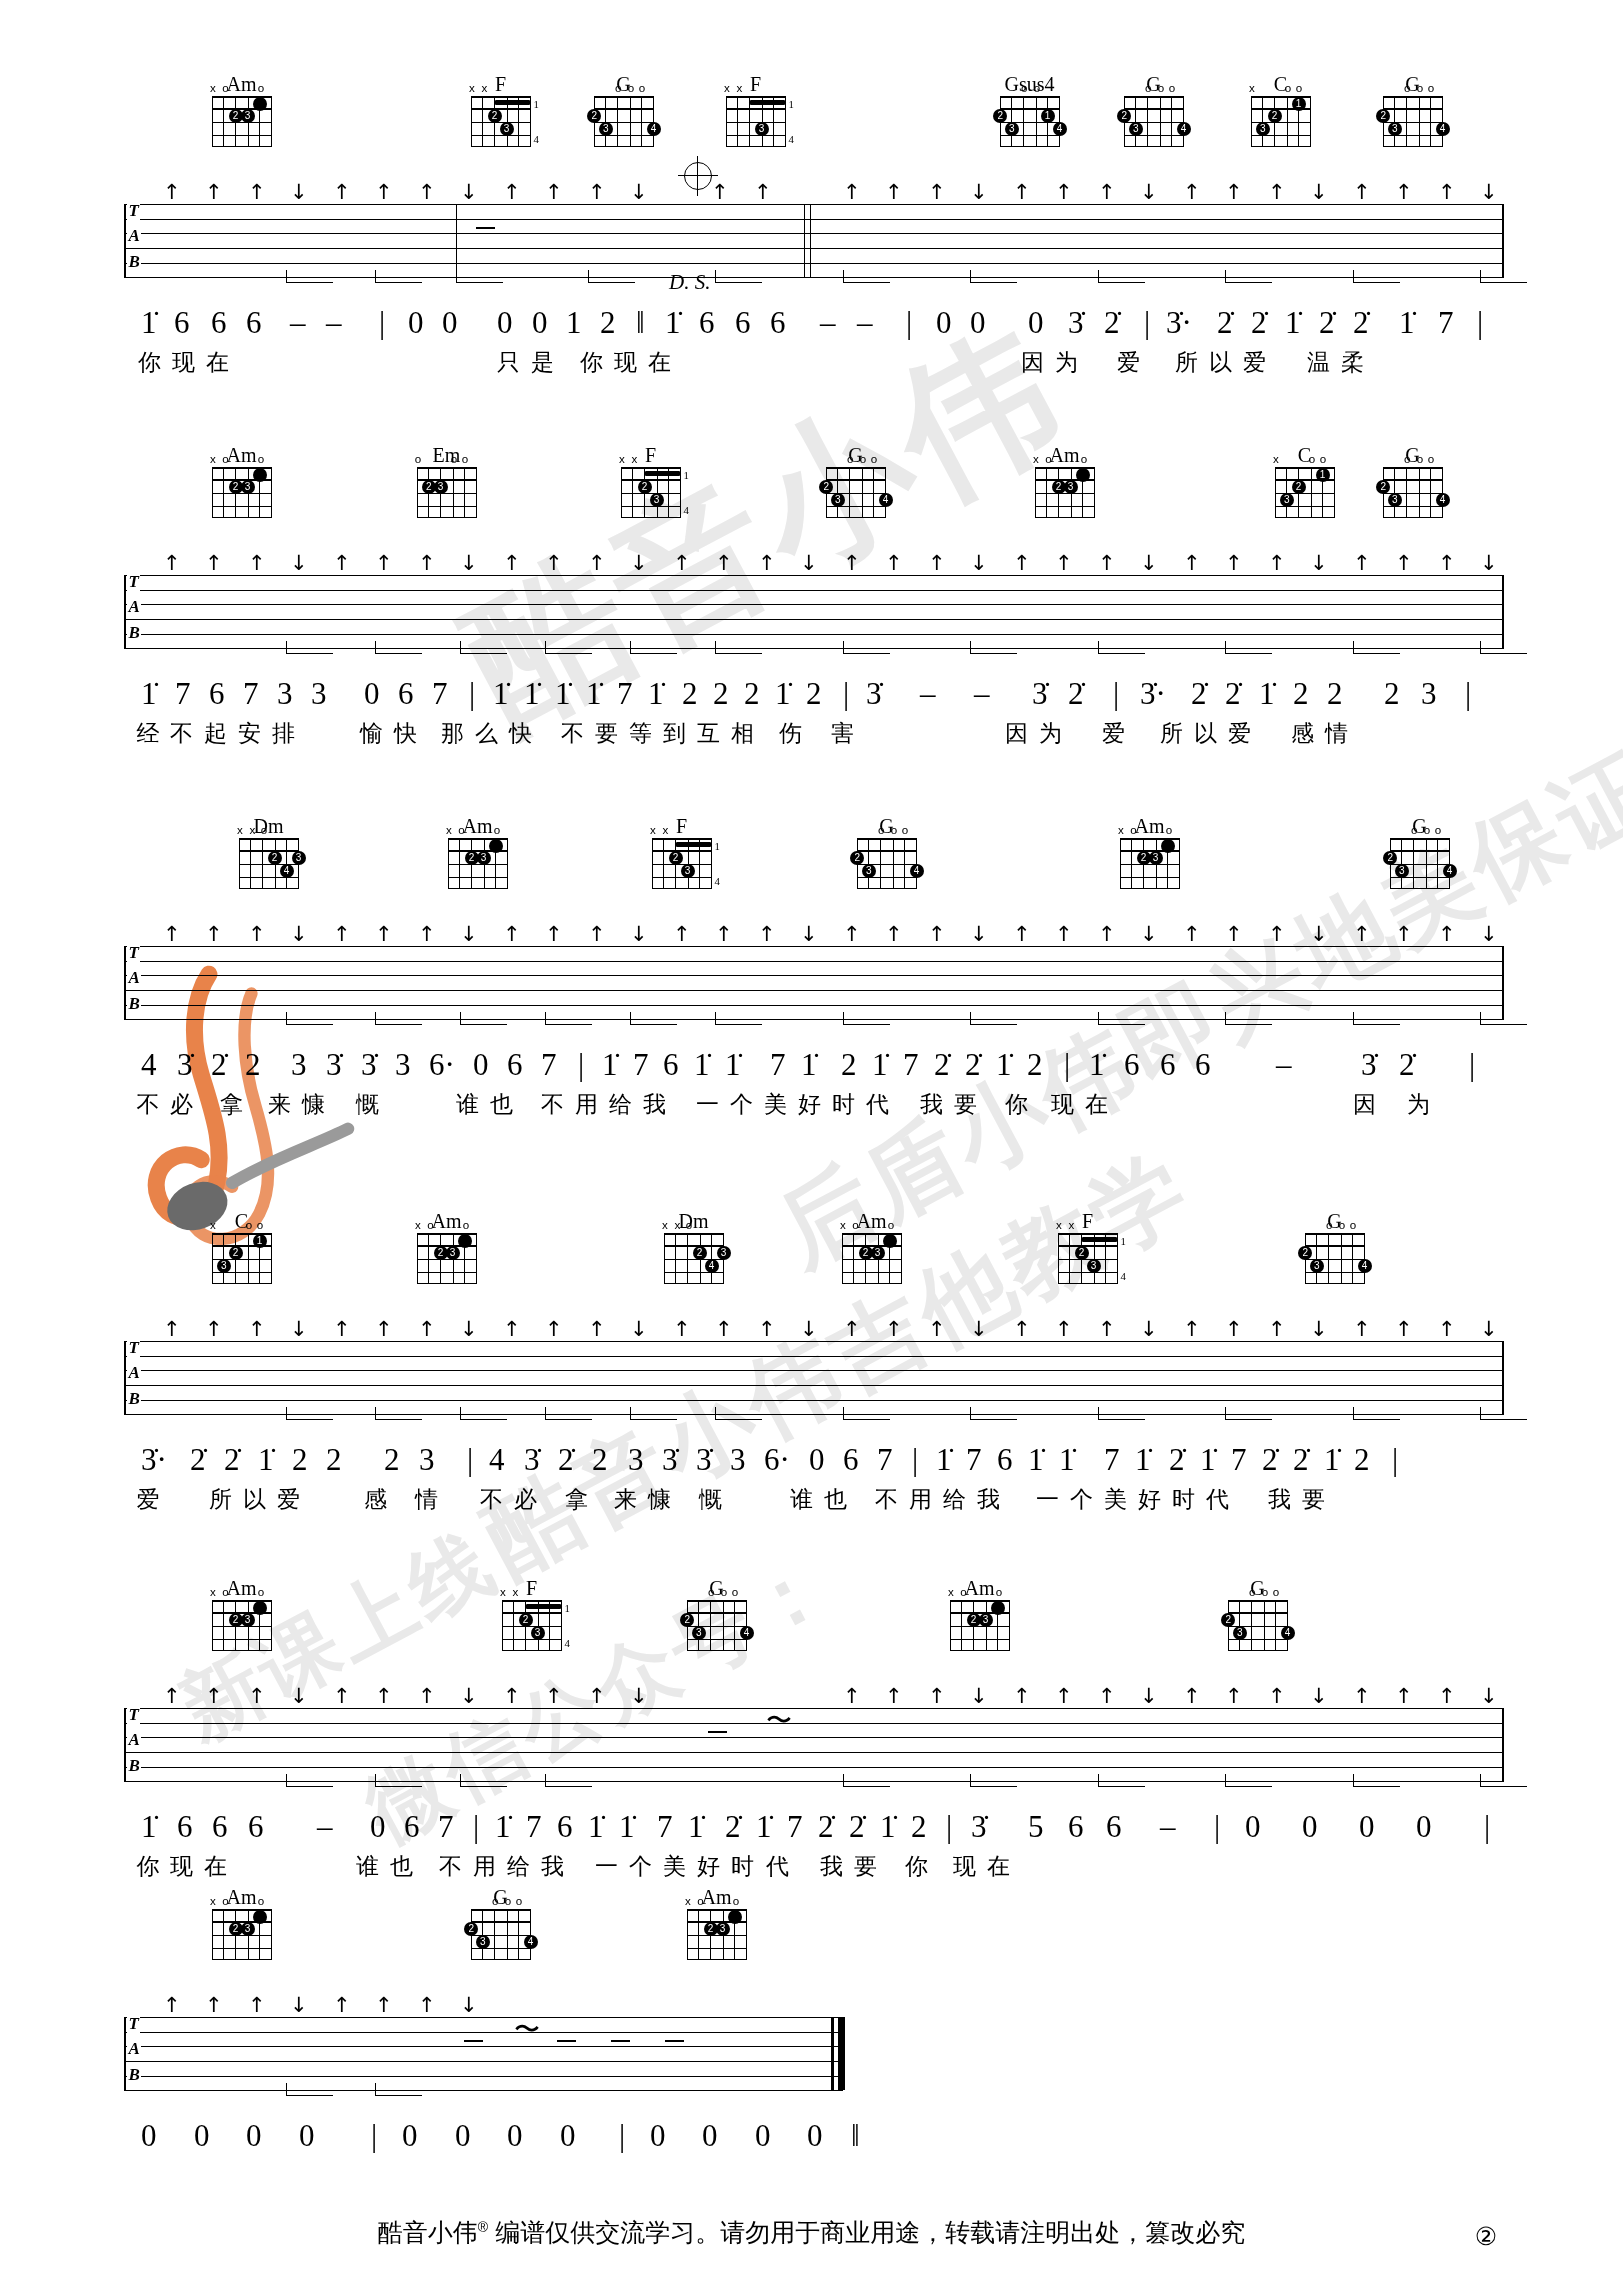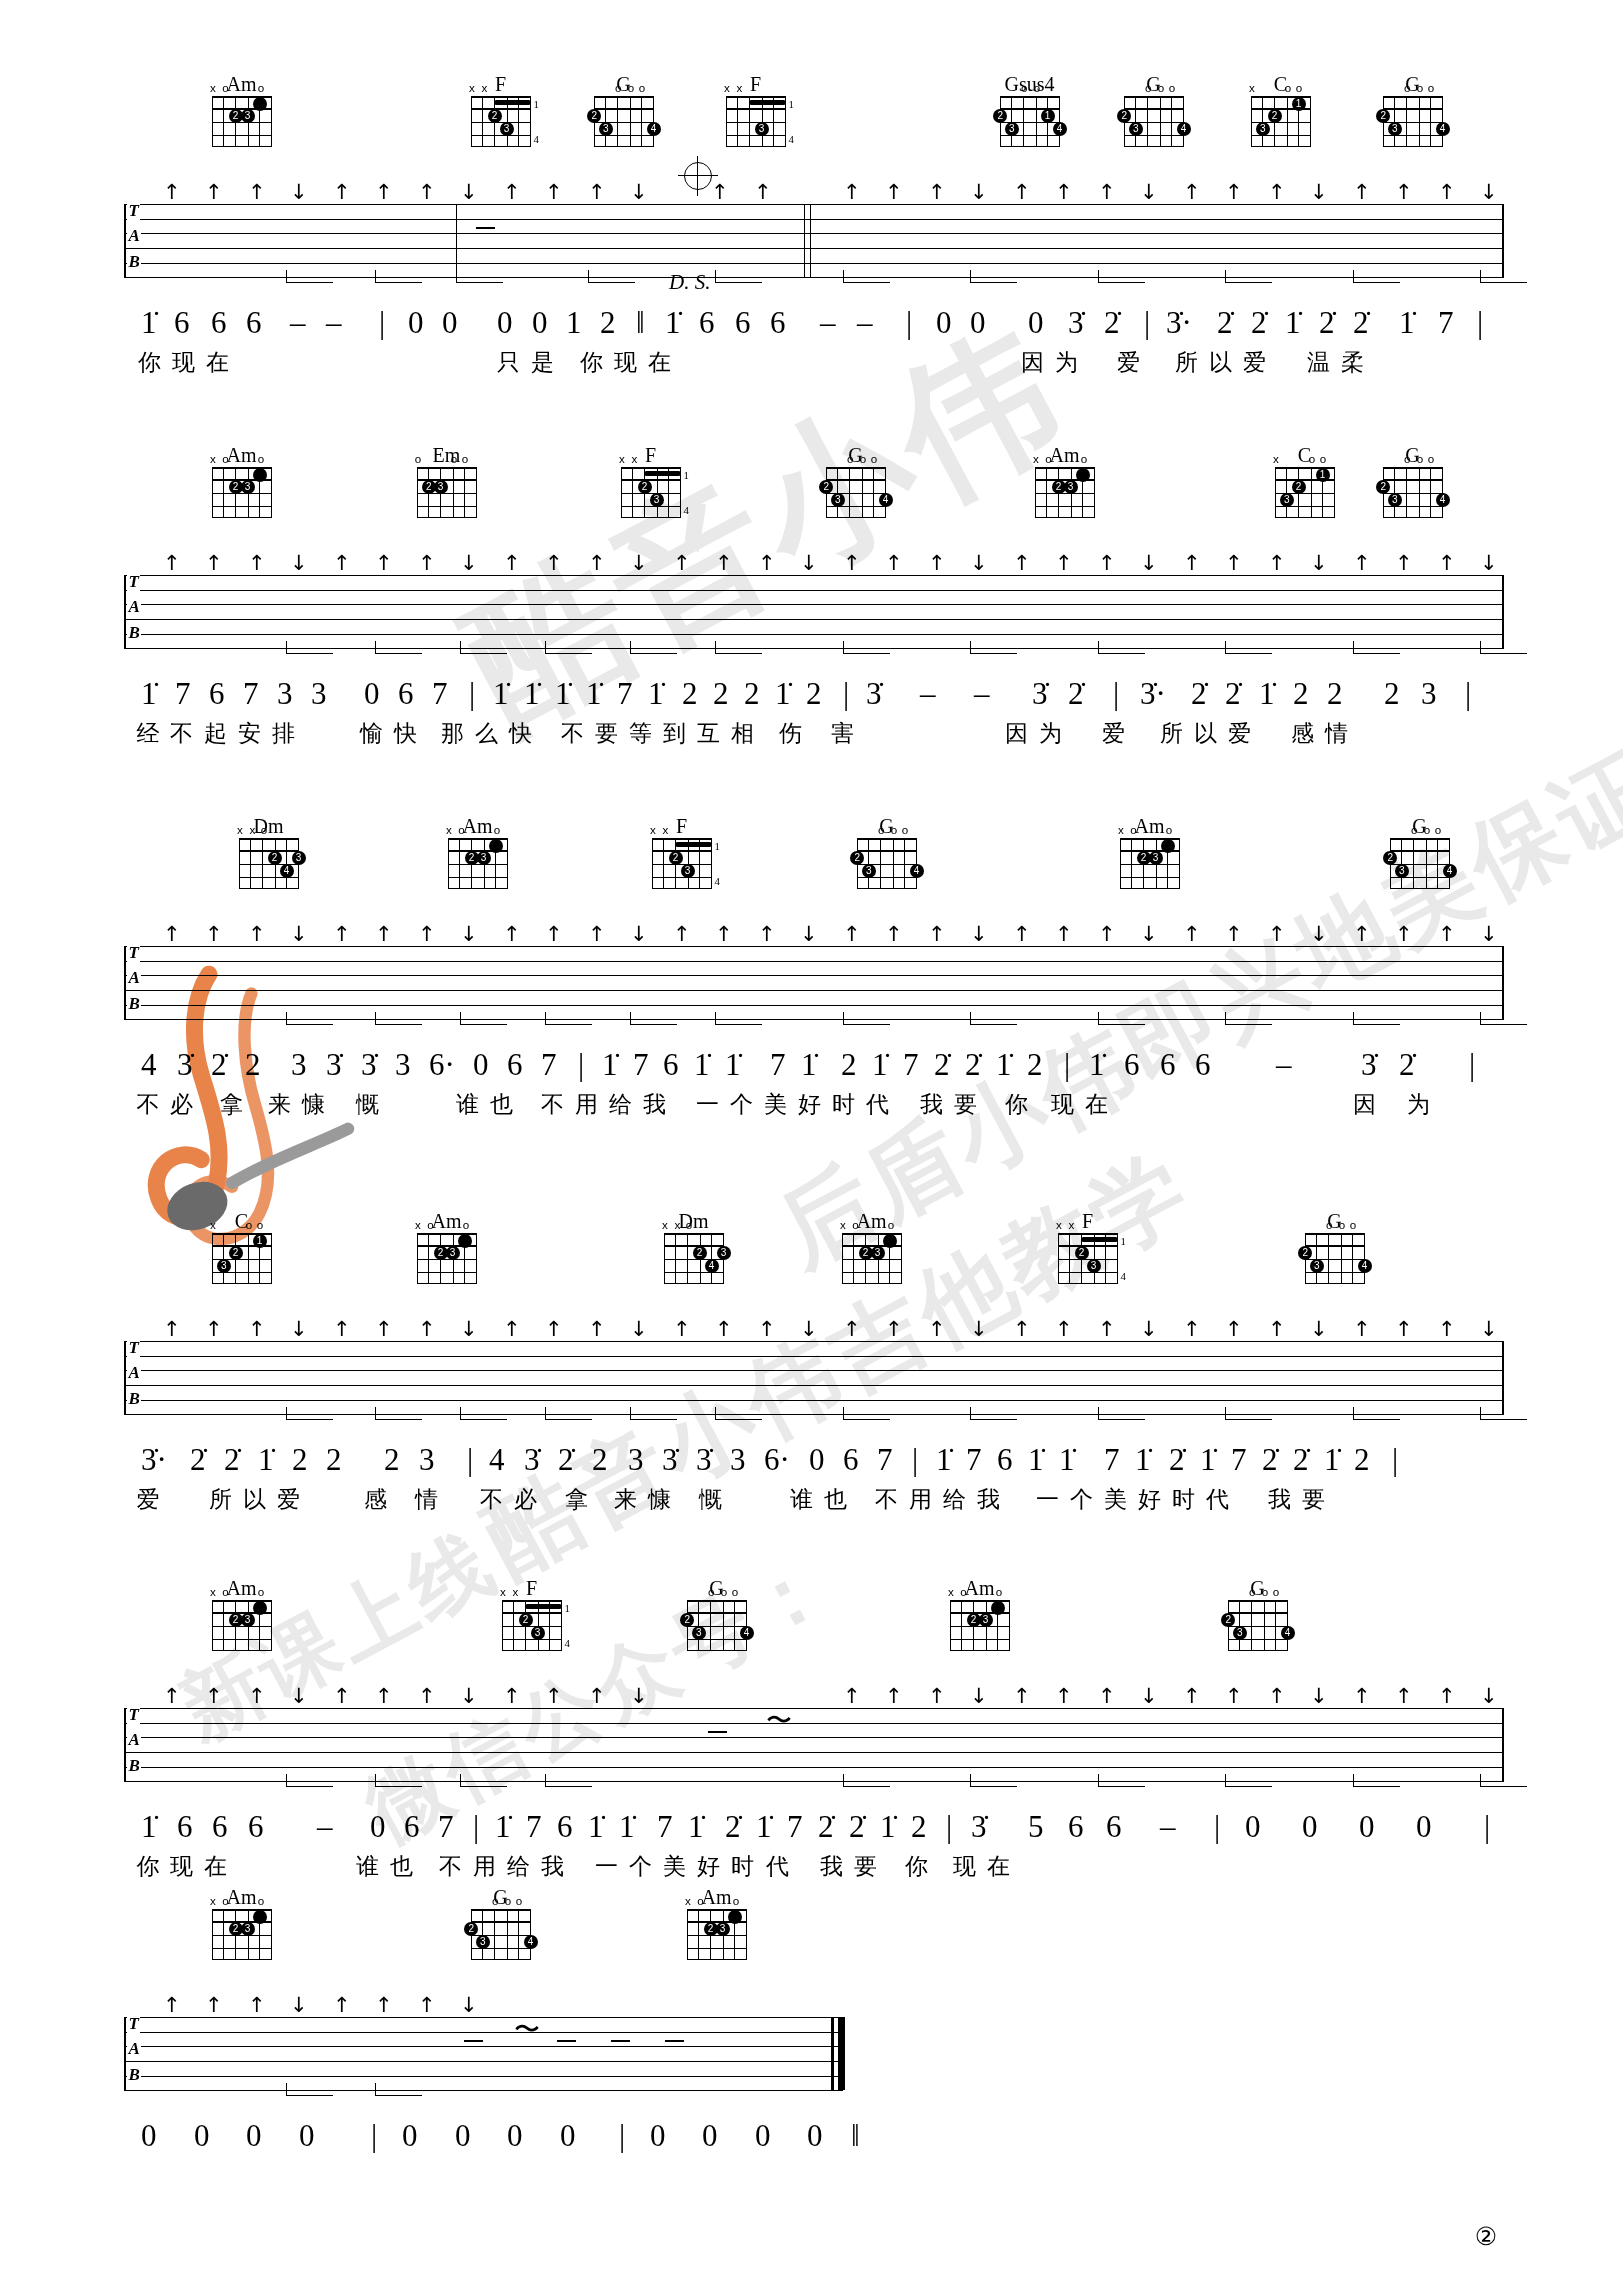--- a/index.html
+++ b/index.html
@@ -1695,18 +1695,22 @@
       <span style="left:495px;">|</span>
       <span style="left:526px;">0</span>
         <span style="left:578px;">0</span>
         <span style="left:631px;">0</span>
         <span style="left:683px;">0</span>
       <span style="left:727px;">‖</span>
     </div>
     <div class="lyricrow" style="top:274px;"></div>
   </div>
 
+  <div class="footer">
+    <span>酷音小伟</span><sup class="reg">®</sup>
+    <span>编谱仅供交流学习。请勿用于商业用途，转载请注明出处，篡改必究</span>
+  </div>
   <div class="pagenum" style="border:none;">
     <span>②</span>
   </div>
 
 </div>
 
 
 </body></html>

